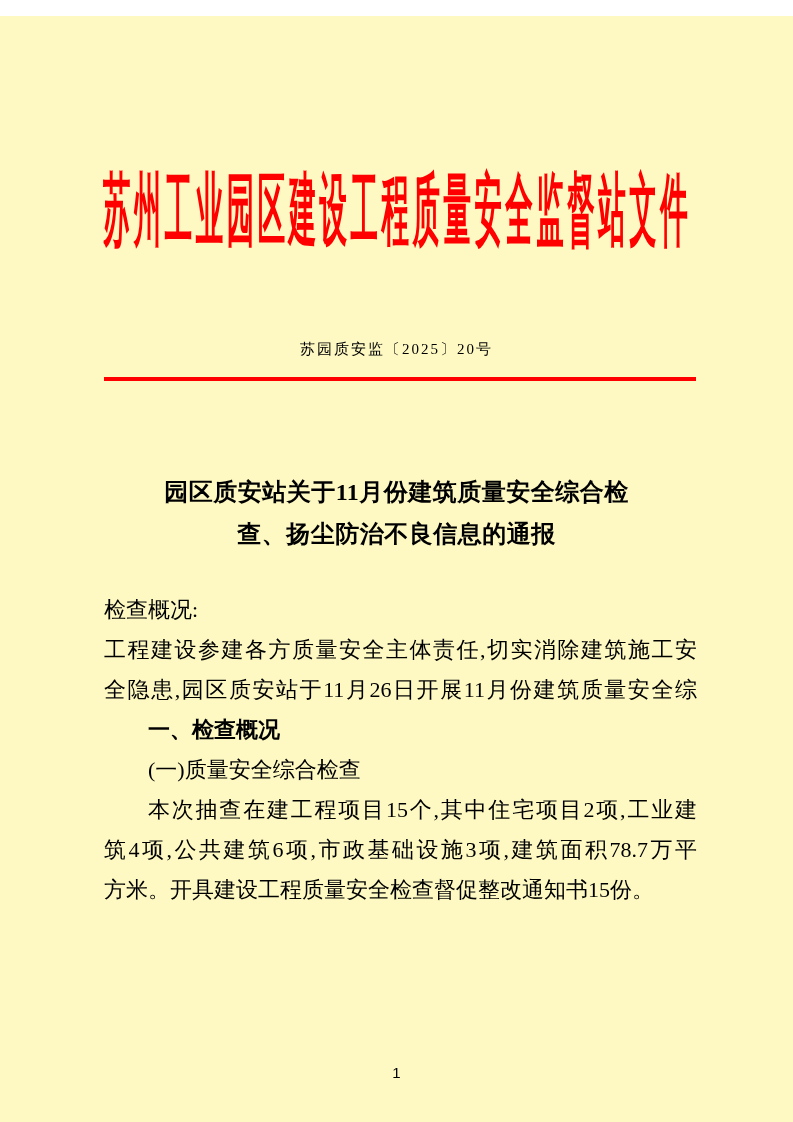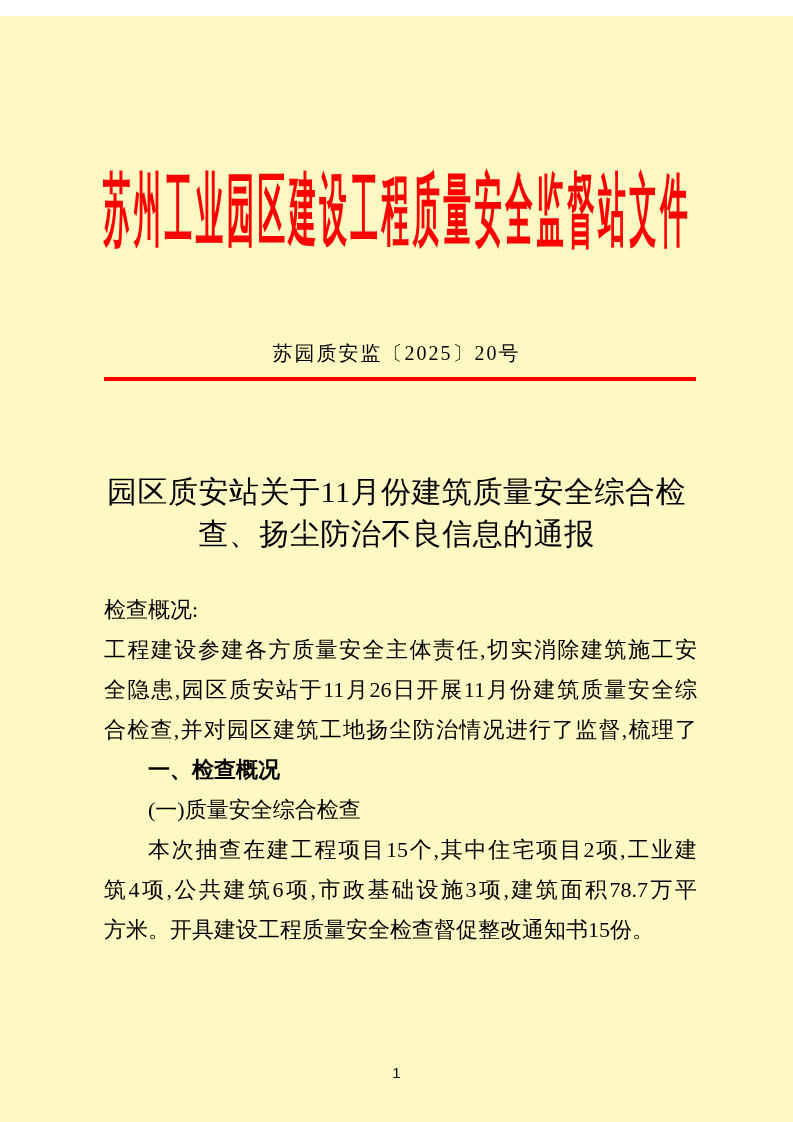--- a/index.html
+++ b/index.html
@@ -39,41 +39,41 @@
     transform: scale(0.43, 1.24);
     transform-origin: center center;
   }
 
   .doc-number {
     position: absolute;
     top: 324px;
     left: 0;
     width: 100%;
     text-align: center;
-    font-size: 20px;
+    font-size: 15px;
     letter-spacing: 2px;
   }
 
   .red-line {
     position: absolute;
     top: 361px;
     left: 104px;
     width: 592px;
     height: 4px;
     background: #fe0000;
   }
 
   .doc-title {
     position: absolute;
     top: 455px;
     left: 80px;
     width: 633px;
     text-align: center;
-    font-size: 30px;
-    font-weight: normal;
+    font-size: 24px;
+    font-weight: bold;
     line-height: 42px;
     letter-spacing: 0.5px;
   }
 
   .body-block {
     position: absolute;
     top: 574px;
     left: 104px;
     width: 593px;
     font-size: 22px;
@@ -123,21 +123,20 @@
   <div class="doc-title">
     <div>园区质安站关于11月份建筑质量安全综合检</div>
     <div>查、扬尘防治不良信息的通报</div>
   </div>
 
   <div class="body-block">
     <div class="line">检查概况:</div>
 
     <div class="line just">工程建设参建各方质量安全主体责任,切实消除建筑施工安</div>
     <div class="line just">全隐患,园区质安站于11月26日开展11月份建筑质量安全综</div>
-    <div class="line just">合检查,并对园区建筑工地扬尘防治情况进行了监督,梳理了</div>
 
     <div class="line indent heading-hei">一、检查概况</div>
 
     <div class="line indent">(一)质量安全综合检查</div>
 
     <div class="line just indent">本次抽查在建工程项目15个,其中住宅项目2项,工业建</div>
     <div class="line just">筑4项,公共建筑6项,市政基础设施3项,建筑面积78.7万平</div>
     <div class="line">方米。开具建设工程质量安全检查督促整改通知书15份。</div>
 
   </div>

